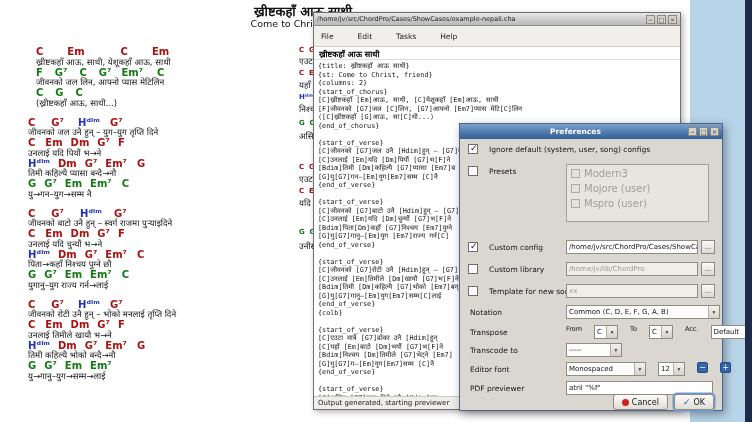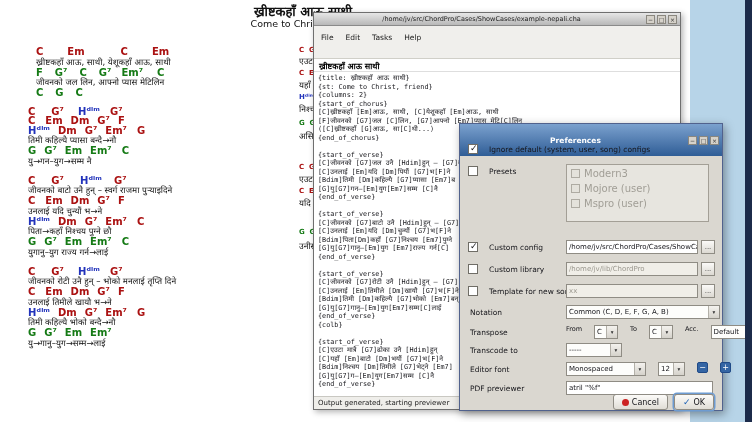--- a/index.html
+++ b/index.html
@@ -17,34 +17,34 @@
   .doc-lyline{height:11px;font-size:8.5px;color:#111;white-space:nowrap}
   .ind{padding-left:8px}
   .doc-gap{height:9px}
   .doc-frag{position:absolute;left:299px;font-size:8.5px;white-space:pre}
   .doc-frag-ch{font-size:7px;font-weight:bold}
 
   
   .edwin{position:absolute;left:313px;top:12px;width:368px;height:398px;background:#fff;border:1px solid #6f6f6f;
          box-shadow:2px 2px 6px rgba(0,0,0,.3);display:flex;flex-direction:column;z-index:10}
   .ed-titlebar{height:13px;background:linear-gradient(#e6e6e6,#b8b8b8);display:flex;align-items:center;padding:0 3px;border-bottom:1px solid #8a8a8a;flex:none}
-  .ed-title{flex:1;text-align:center;font-size:6.5px;color:#1c1c1c;white-space:nowrap;overflow:hidden}
+  .ed-title{flex:1;text-align:left;font-size:6.5px;color:#1c1c1c;white-space:nowrap;overflow:hidden}
   .winbtns{display:flex;gap:2px;flex:none}
   .winbtn{width:9px;height:9px;background:#d6d2ca;border:1px solid #8a877f;font-size:6px;line-height:7px;text-align:center;color:#333}
-  .ed-menubar{height:14px;background:#f0efec;border-bottom:1px solid #d0cfc8;display:flex;align-items:flex-end;gap:12px;padding:16px 7px;flex:none}
+  .ed-menubar{height:14px;background:#f0efec;border-bottom:1px solid #d0cfc8;display:flex;align-items:center;gap:24px;padding:10px 7px;flex:none}
   .menu-item{font-size:7.5px;color:#1a1a1a}
   .ed-songheader{height:13px;font-size:8px;font-weight:bold;padding:1px 5px;border-bottom:1px solid #dedede;flex:none;color:#000;white-space:nowrap}
   .ed-text{flex:1;overflow:hidden;padding:2px 4px;background:#fff}
   .ed-line{font-size:6.8px;line-height:8.5px;color:#17171c;white-space:pre;font-family:"DejaVu Sans Mono",monospace}
   .ed-status{height:13px;border-top:1px solid #c9c8c2;background:#efeeea;font-size:7px;color:#222;display:flex;align-items:center;padding:0 4px;flex:none}
 
   
   .dlg{position:absolute;left:459px;top:123px;width:264px;height:288px;background:#dad7d0;border:1px solid #51628d;
        box-shadow:2px 3px 9px rgba(0,0,0,.38);z-index:20}
-  .dlg-titlebar{position:absolute;left:0;top:0;right:0;height:15px;background:linear-gradient(#7ba1ce,#2f5d96);display:flex;align-items:center;padding:16px 3px}
+  .dlg-titlebar{position:absolute;left:0;top:0;right:0;height:15px;background:linear-gradient(#7ba1ce,#2f5d96);display:flex;align-items:center;padding:7px 3px}
   .dlg-title{flex:1;text-align:center;color:#fff;font-size:7.5px;font-weight:bold}
   .row{position:absolute;left:8px;display:flex;align-items:center;gap:11px;height:14px}
   .lbl{font-size:7.5px;color:#15151a;white-space:nowrap}
   .cb{width:10px;height:10px;border:1px solid #6f6d66;background:#fff;position:relative;flex:none;display:inline-block}
   .cb.checked::after{content:"✓";position:absolute;left:1px;top:-2px;font-size:9px;color:#15151a}
   .cb.disabled{background:#e4e2db;border-color:#aeaba2}
   .cb.sm{width:9px;height:9px}
   .presets-list{position:absolute;left:106px;width:143px;height:58px;border:1px solid #a39f96;background:#e7e5df;padding:3px 4px;display:flex;flex-direction:column;gap:4px;overflow:hidden}
   .preset-item{display:flex;align-items:center;gap:4px}
   .preset-label{font-size:10px;color:#a19e96;white-space:nowrap}
@@ -72,23 +72,26 @@
 
   <div class="doc">
     <div class="doc-title">ख्रीष्टकहाँ आऊ साथी</div>
     <div class="doc-subtitle">Come to Christ, friend</div>
     <div class="doc-col-left" id="docCol">
         <div class="doc-chline ind"><span class="doc-chord" style="color: rgb(170, 17, 17); margin-right: 24px;">C</span><span class="doc-chord" style="color: rgb(170, 17, 17); margin-right: 36px;">Em</span><span class="doc-chord" style="color: rgb(170, 17, 17); margin-right: 24px;">C</span><span class="doc-chord" style="color: rgb(170, 17, 17); margin-right: 0px;">Em</span></div>
         <div class="doc-lyline ind">ख्रीष्टकहाँ आऊ, साथी, येशूकहाँ आऊ, साथी</div>
         <div class="doc-chline ind"><span class="doc-chord" style="color: rgb(21, 122, 21); margin-right: 12px;">F</span><span class="doc-chord" style="color: rgb(21, 122, 21); margin-right: 12px;">G⁷</span><span class="doc-chord" style="color: rgb(21, 122, 21); margin-right: 12px;">C</span><span class="doc-chord" style="color: rgb(21, 122, 21); margin-right: 10px;">G⁷</span><span class="doc-chord" style="color: rgb(21, 122, 21); margin-right: 14px;">Em⁷</span><span class="doc-chord" style="color: rgb(21, 122, 21); margin-right: 0px;">C</span></div>
         <div class="doc-lyline ind">जीवनको जल लिन, आफ्नो प्यास मेटिलिन</div>
         <div class="doc-chline ind"><span class="doc-chord" style="color: rgb(21, 122, 21); margin-right: 12px;">C</span><span class="doc-chord" style="color: rgb(21, 122, 21); margin-right: 12px;">G</span><span class="doc-chord" style="color: rgb(21, 122, 21); margin-right: 0px;">C</span></div>
+        <div class="doc-lyline ind">(ख्रीष्टकहाँ आऊ, साथी...)</div>
         <div class="doc-gap"></div>
         <div class="doc-chline"><span class="doc-chord" style="color: rgb(170, 17, 17); margin-right: 16px;">C</span><span class="doc-chord" style="color: rgb(170, 17, 17); margin-right: 14px;">G⁷</span><span class="doc-chord" style="color: rgb(34, 51, 187); margin-right: 10px;">Hᵈⁱᵐ</span><span class="doc-chord" style="color: rgb(170, 17, 17); margin-right: 0px;">G⁷</span></div>
+        <div class="doc-lyline">जीवनको जल उनै हुन् – युग–युग तृप्ति दिने</div>
         <div class="doc-chline"><span class="doc-chord" style="color: rgb(170, 17, 17); margin-right: 10px;">C</span><span class="doc-chord" style="color: rgb(170, 17, 17); margin-right: 8px;">Em</span><span class="doc-chord" style="color: rgb(170, 17, 17); margin-right: 8px;">Dm</span><span class="doc-chord" style="color: rgb(170, 17, 17); margin-right: 8px;">G⁷</span><span class="doc-chord" style="color: rgb(170, 17, 17); margin-right: 0px;">F</span></div>
+        <div class="doc-lyline">उनलाई यदि पियौं भ→ने</div>
         <div class="doc-chline"><span class="doc-chord" style="color: rgb(34, 51, 187); margin-right: 8px;">Hᵈⁱᵐ</span><span class="doc-chord" style="color: rgb(170, 17, 17); margin-right: 8px;">Dm</span><span class="doc-chord" style="color: rgb(170, 17, 17); margin-right: 8px;">G⁷</span><span class="doc-chord" style="color: rgb(170, 17, 17); margin-right: 10px;">Em⁷</span><span class="doc-chord" style="color: rgb(170, 17, 17); margin-right: 0px;">G</span></div>
         <div class="doc-lyline">तिमी कहिल्यै प्यासा बन्दै→नौ</div>
         <div class="doc-chline"><span class="doc-chord" style="color: rgb(21, 122, 21); margin-right: 8px;">G</span><span class="doc-chord" style="color: rgb(21, 122, 21); margin-right: 8px;">G⁷</span><span class="doc-chord" style="color: rgb(21, 122, 21); margin-right: 8px;">Em</span><span class="doc-chord" style="color: rgb(21, 122, 21); margin-right: 10px;">Em⁷</span><span class="doc-chord" style="color: rgb(21, 122, 21); margin-right: 0px;">C</span></div>
         <div class="doc-lyline">यु→गन–युग→सम्म नै</div>
         <div class="doc-gap"></div>
         <div class="doc-chline"><span class="doc-chord" style="color: rgb(170, 17, 17); margin-right: 16px;">C</span><span class="doc-chord" style="color: rgb(170, 17, 17); margin-right: 16px;">G⁷</span><span class="doc-chord" style="color: rgb(34, 51, 187); margin-right: 12px;">Hᵈⁱᵐ</span><span class="doc-chord" style="color: rgb(170, 17, 17); margin-right: 0px;">G⁷</span></div>
         <div class="doc-lyline">जीवनको बाटो उनै हुन् – स्वर्ग राजमा पुऱ्याइदिने</div>
         <div class="doc-chline"><span class="doc-chord" style="color: rgb(170, 17, 17); margin-right: 10px;">C</span><span class="doc-chord" style="color: rgb(170, 17, 17); margin-right: 8px;">Em</span><span class="doc-chord" style="color: rgb(170, 17, 17); margin-right: 8px;">Dm</span><span class="doc-chord" style="color: rgb(170, 17, 17); margin-right: 8px;">G⁷</span><span class="doc-chord" style="color: rgb(170, 17, 17); margin-right: 0px;">F</span></div>
         <div class="doc-lyline">उनलाई यदि चुन्यौं भ→ने</div>
         <div class="doc-chline"><span class="doc-chord" style="color: rgb(34, 51, 187); margin-right: 8px;">Hᵈⁱᵐ</span><span class="doc-chord" style="color: rgb(170, 17, 17); margin-right: 8px;">Dm</span><span class="doc-chord" style="color: rgb(170, 17, 17); margin-right: 8px;">G⁷</span><span class="doc-chord" style="color: rgb(170, 17, 17); margin-right: 10px;">Em⁷</span><span class="doc-chord" style="color: rgb(170, 17, 17); margin-right: 0px;">C</span></div>

